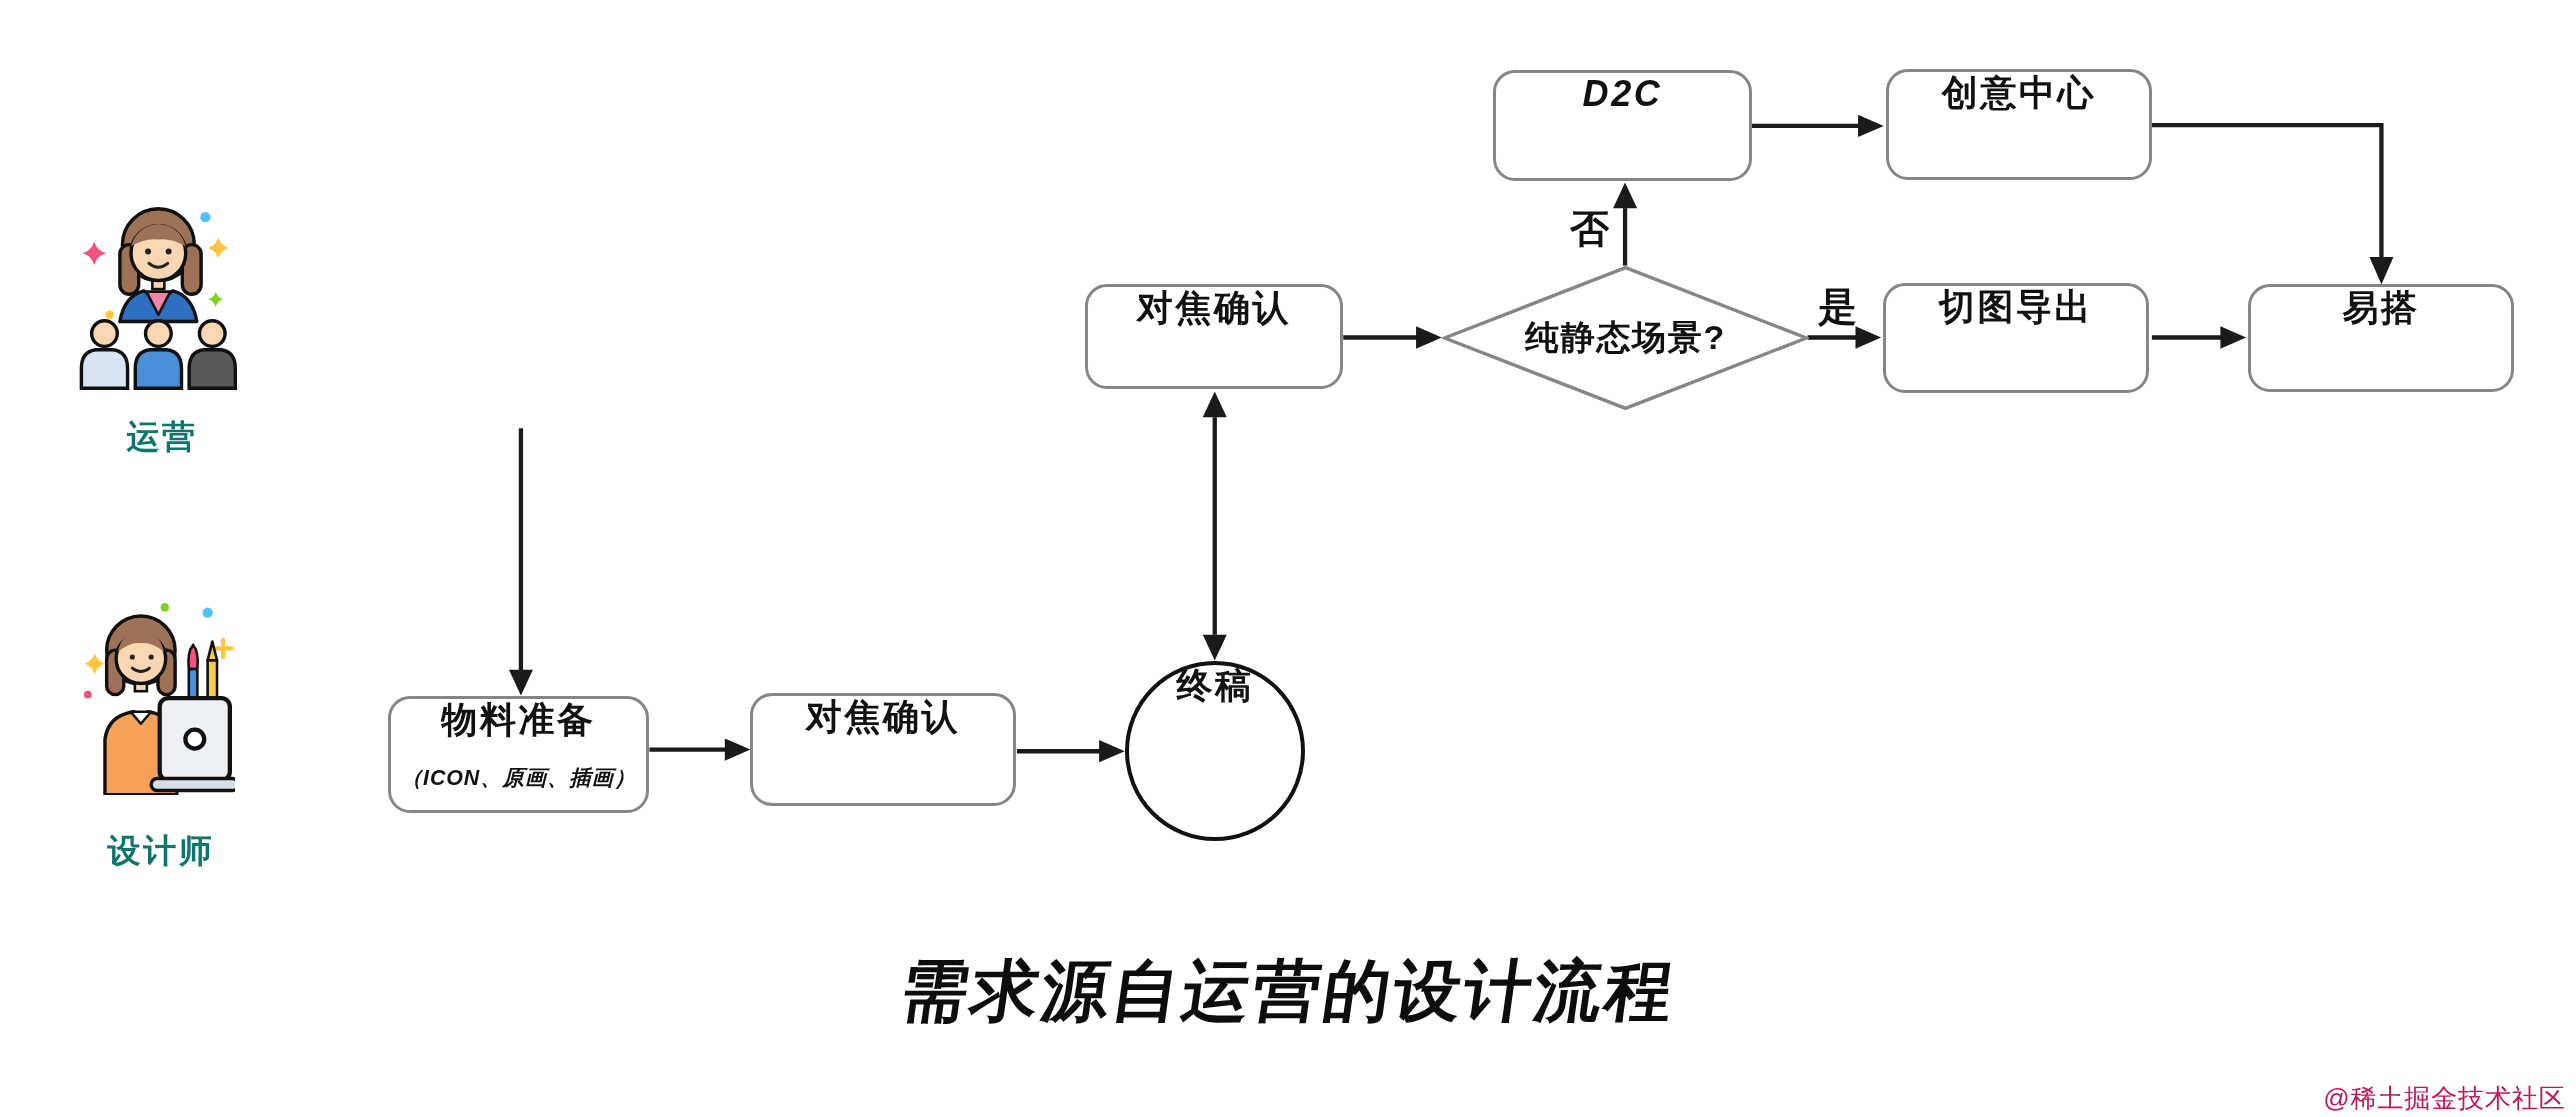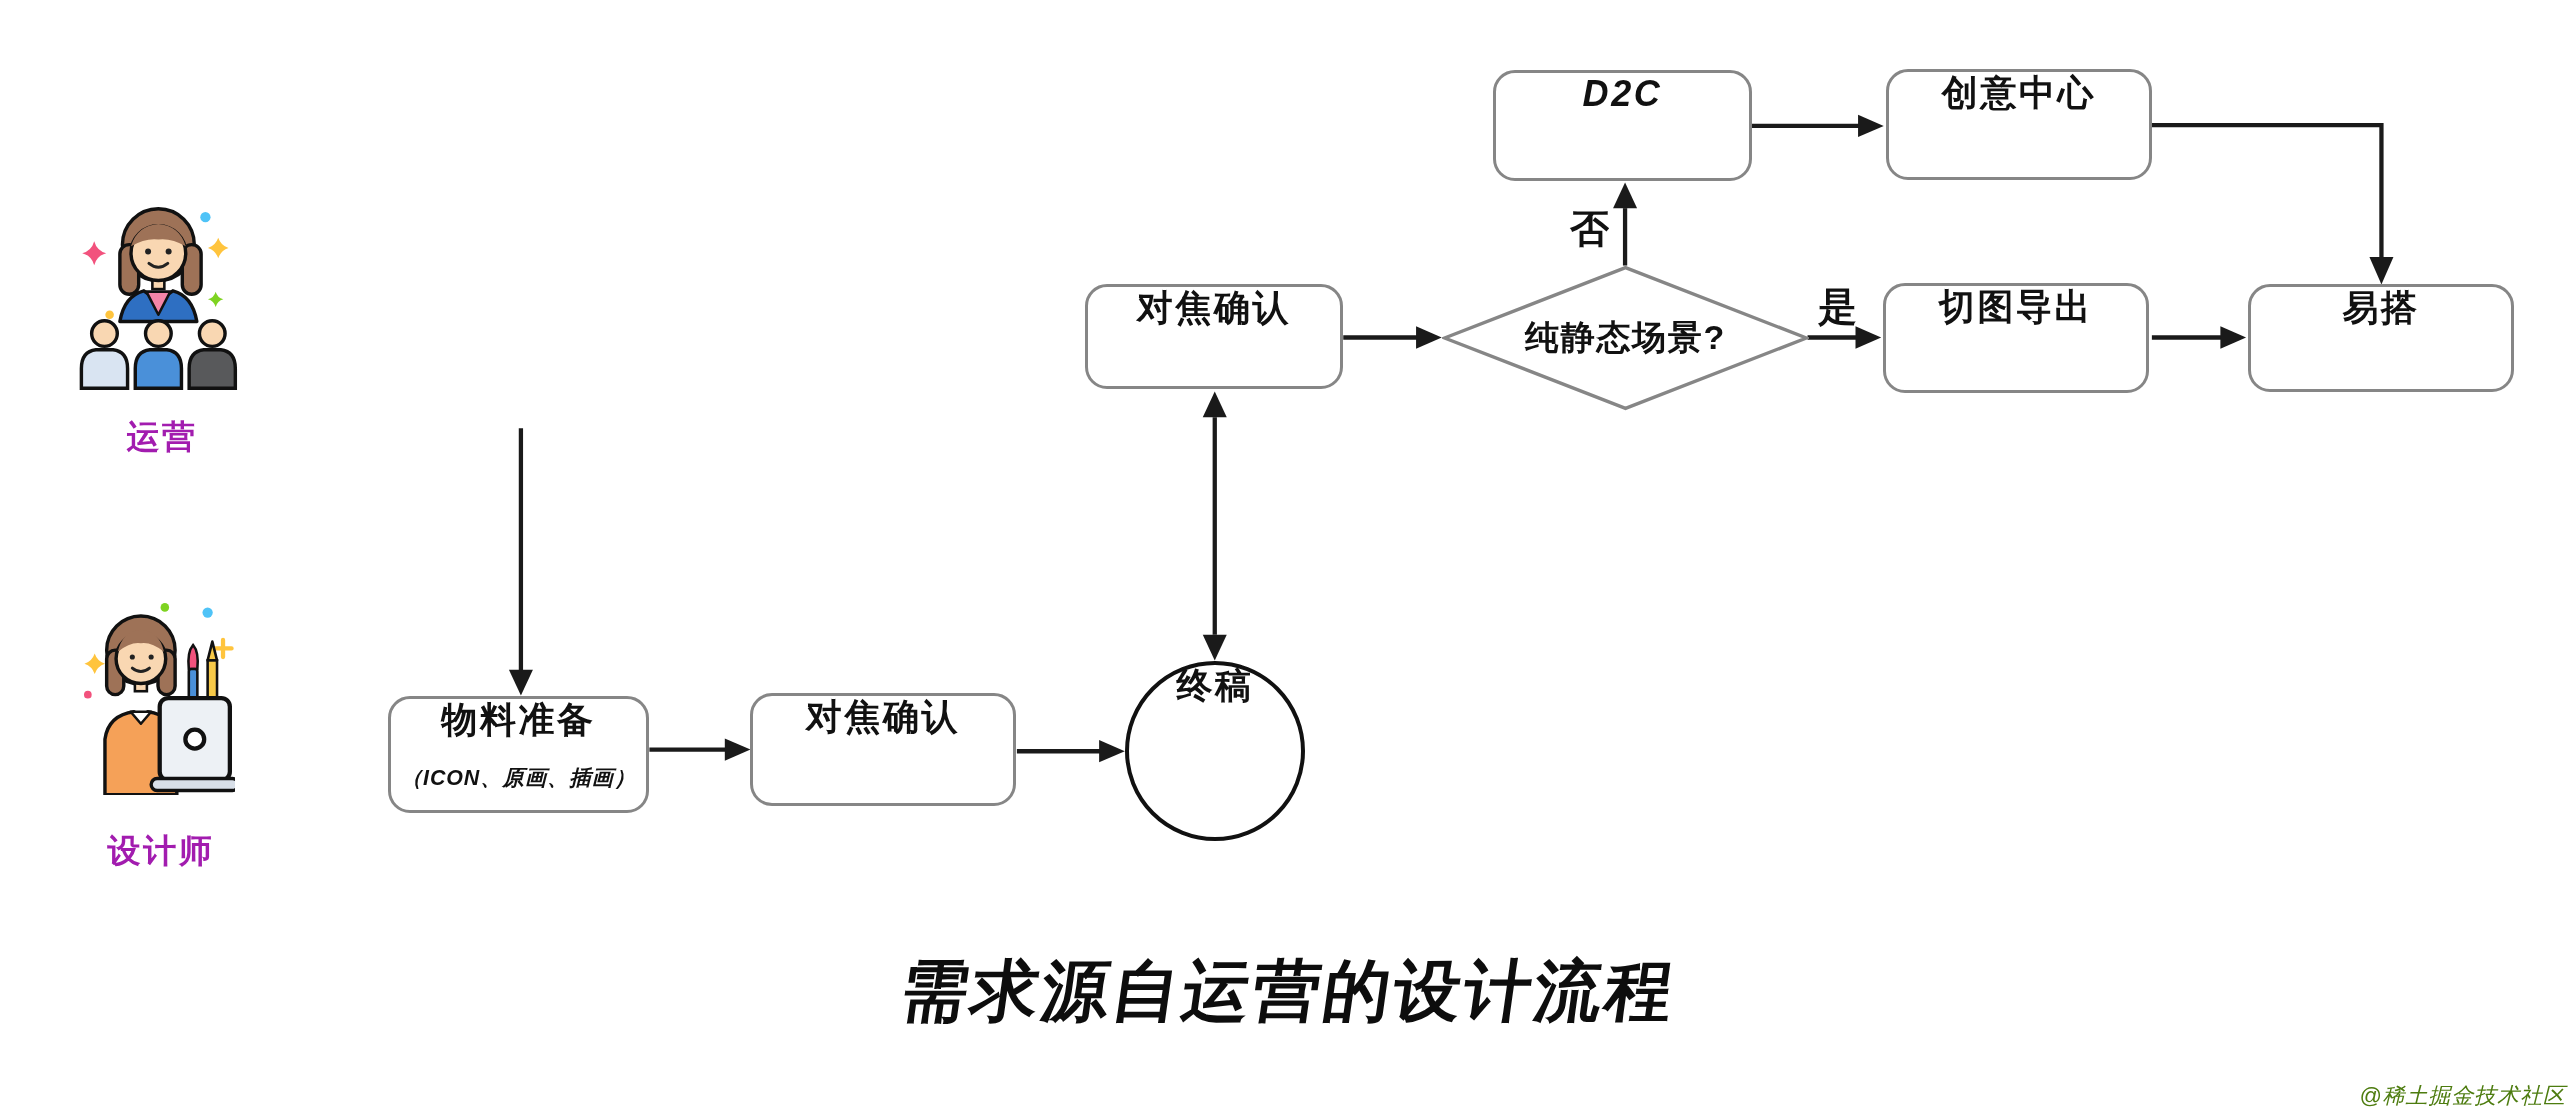--- a/index.html
+++ b/index.html
@@ -23,32 +23,31 @@
     display:flex;align-items:center;justify-content:center;
     font-size:34px;font-weight:800;letter-spacing:1.7px;
   }
   .d2c-lbl{font-style:italic;font-size:41px;letter-spacing:1.7px;}
   .edge-label{
     position:absolute;z-index:3;font-size:39px;font-weight:800;color:#111;
     display:flex;align-items:center;justify-content:center;
   }
   .role-label{
     position:absolute;z-index:2;font-size:33px;font-weight:800;letter-spacing:2.6px;
-    text-align:center;color:#a21caf;
+    text-align:center;color:#0f766e;
   }
   .illustration{position:absolute;z-index:2;}
   .page-title{
     position:absolute;z-index:2;left:860px;top:946px;width:857px;text-align:center;
     font-size:67px;font-weight:900;letter-spacing:3.4px;color:#0d0d0d;
     transform:skewX(-8deg);
   }
   .watermark{
-    position:absolute;z-index:2;right:10.3px;top:1081px;font-size:22px;color:#4d7c0f;
+    position:absolute;z-index:2;right:10.3px;top:1081px;font-size:26px;color:#be185d;
     letter-spacing:0.9px;
-    font-style:italic;
   }
 </style>
 </head>
 <body>
 
 <div class="canvas">
 
   <svg class="edges" width="2576" height="1117" viewBox="0 0 3007 1304">
     <g stroke="#1a1a1a" stroke-width="5" fill="none">
       <path d="M608 500 L608 784"></path>

